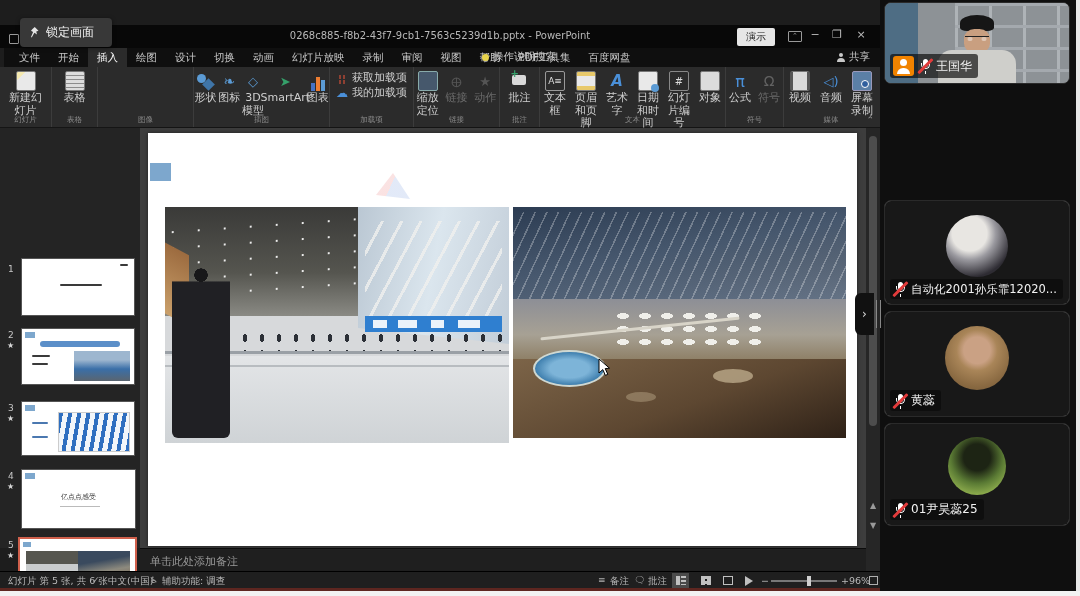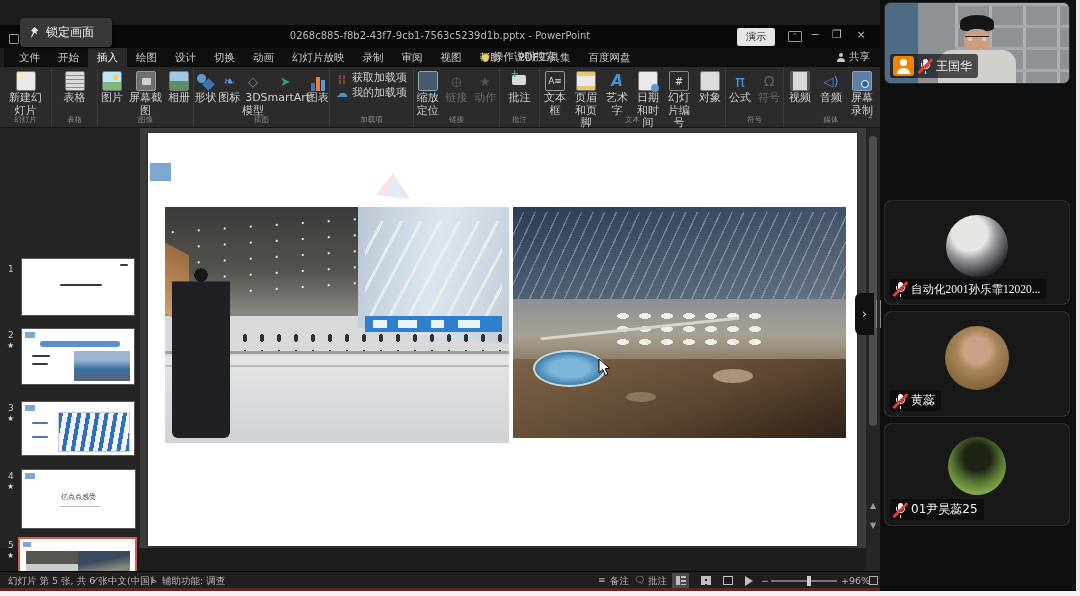--- a/index.html
+++ b/index.html
@@ -289,34 +289,20 @@
         <div class="rbtns">
           <div class="rbtn">
             <div class="ric ic-table"></div>
             <div class="rlabel">表格</div>
           </div>
         </div>
         <div class="rgname">表格</div>
       </div>
 
       <div class="rgroup" style="width:96px;">
-        <div class="rbtns">
-          <div class="rbtn">
-            <div class="ric ic-picture"></div>
-            <div class="rlabel">图片</div>
-          </div>
-          <div class="rbtn wide">
-            <div class="ric ic-screenshot"></div>
-            <div class="rlabel">屏幕截图</div>
-          </div>
-          <div class="rbtn">
-            <div class="ric ic-album"></div>
-            <div class="rlabel">相册</div>
-          </div>
-        </div>
         <div class="rgname">图像</div>
       </div>
 
       <div class="rgroup" style="width:136px;">
         <div class="rbtns">
           <div class="rbtn">
             <div class="ric ic-shapes"></div>
             <div class="rlabel">形状</div>
           </div>
           <div class="rbtn">
@@ -539,20 +525,23 @@
 
     <div class="slide-scroll">
       <div class="scroll-thumb"></div>
       <div class="scroll-btn" style="top:372px;">▲<br></div>
       <div class="scroll-btn" style="top:392px;">▼</div>
     </div>
 
     <div class="expand-tab">›</div>
     <div class="drag-handle"></div>
 
+    <div class="notes-bar">
+      <div class="notes-text">单击此处添加备注</div>
+    </div>
 
     <div class="status-bar">
       <span class="sb" style="left:8px;">幻灯片 第 5 张, 共 6 张</span>
       <span class="sb-ico" style="left:92px;">✓</span>
       <span class="sb" style="left:108px;">中文(中国)</span>
       <span class="sb-ico" style="left:150px;">♿</span>
       <span class="sb" style="left:162px;">辅助功能: 调查</span>
 
       <span class="sb-ico" style="left:598px;">≡</span>
       <span class="sb" style="left:610px;">备注</span>
@@ -598,21 +587,21 @@
         <span class="mic muted">
             <span class="mbody"></span>
             <span class="mstand"></span>
             <span class="slash"></span>
           </span>
         <span class="pname">王国华</span>
       </div>
     </div>
 
 
-    <div class="tile" style="top:200px; height:105px;font-family:Liberation Serif, serif;">
+    <div class="tile" style="top:200px; height:105px;">
       <div class="vid scene-avatar">
         <div class="avatar av-anime-white" style="top:14px; width:62px; height:62px;"></div>
       </div>
       <div class="plabel">
         <span class="mic muted">
             <span class="mbody"></span>
             <span class="mstand"></span>
             <span class="slash"></span>
           </span>
         <span class="pname" style="font-size:11.5px;">自动化2001孙乐霏12020...</span>

